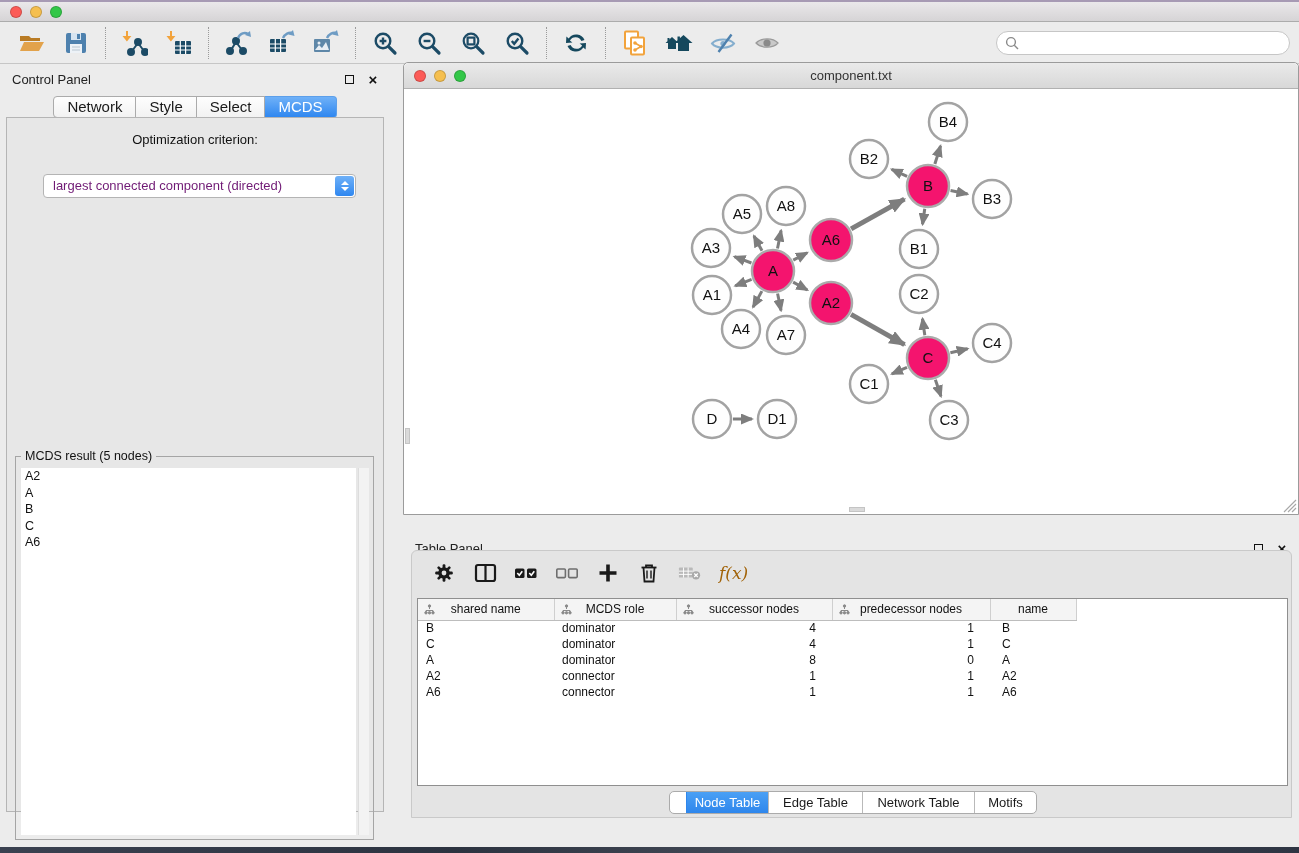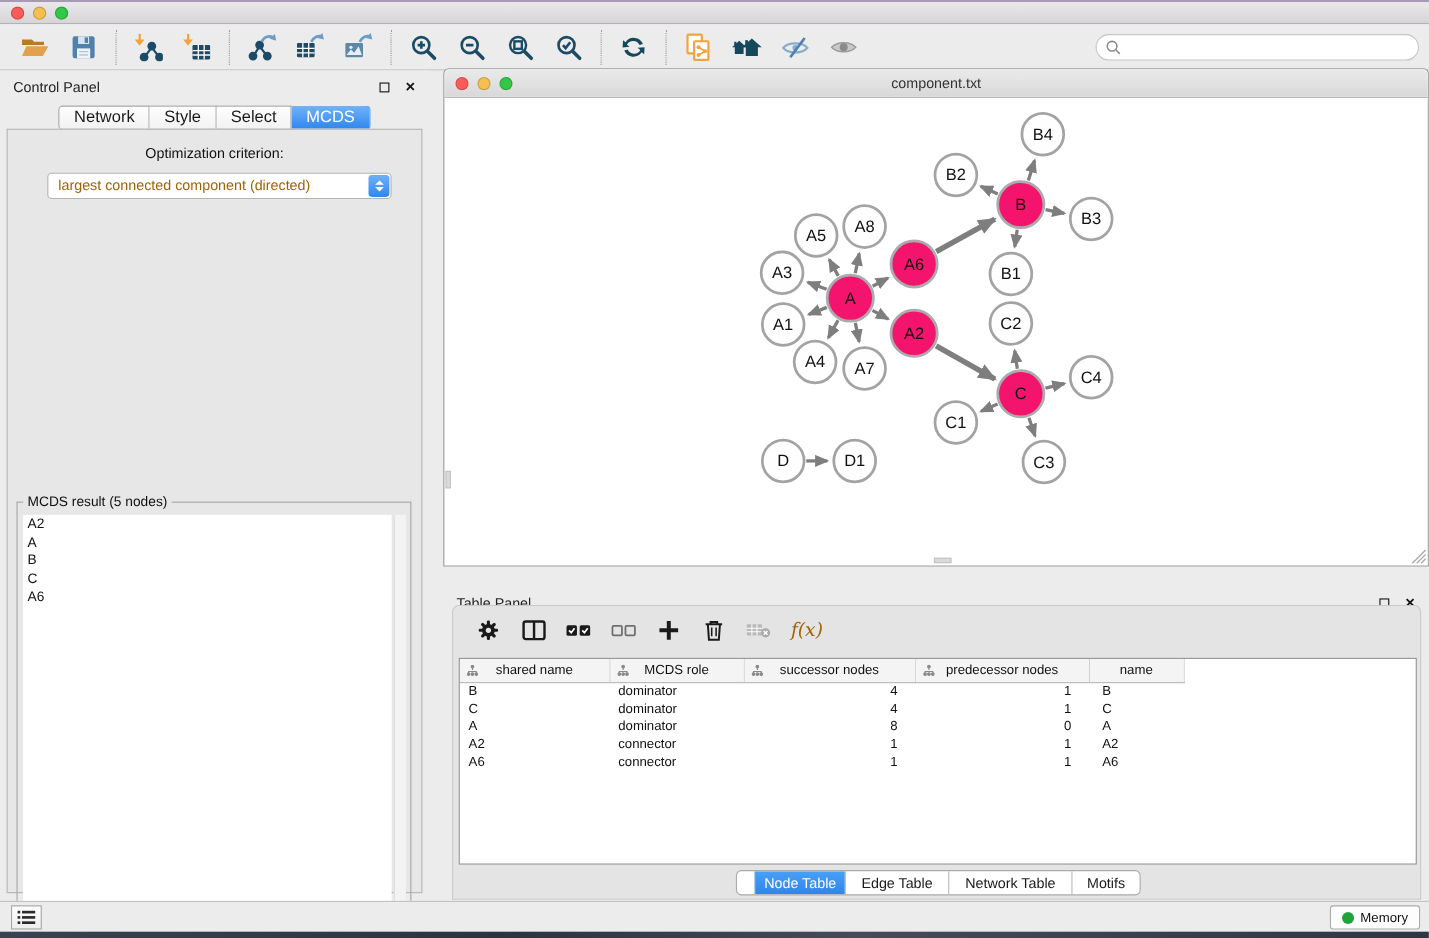--- a/index.html
+++ b/index.html
@@ -35,22 +35,22 @@
   .float-sq { width:9px; height:9px; border:1.6px solid #111; display:inline-block; }
   .cp-tabs { position:absolute; left:0; top:32px; width:100%; display:flex; justify-content:center; }
   .cp-tab { height:22px; line-height:20px; padding:0 13px; font-size:15px; color:#1a1a1a;
     background:linear-gradient(#FEFEFE,#F2F2F2); border:1px solid #ABABAB; border-left:none; }
   .cp-tab:first-child { border-left:1px solid #ABABAB; border-radius:4px 0 0 4px; }
   .cp-tab:last-child { border-radius:0 4px 4px 0; }
   .cp-tab.active { background:linear-gradient(#6FB1F8,#2F87F0); color:#fff; border-color:#5C9FEA; }
   .cp-body { position:absolute; left:6px; top:53px; width:378px; height:695px;
     background:#E7E7E7; border:1px solid #B5B5B5; }
   .opt-label { position:absolute; left:0; top:14px; width:100%; text-align:center; font-size:13px; color:#111; }
-  .selectbox { position:absolute; left:36px; top:39px; width:313px; height:24px; background:#fff;
-    border:1px solid #B4B4B4; border-radius:4px; font-size:13px; color:#a16207; line-height:22px; padding-left:9px; }
+  .selectbox { position:absolute; left:36px; top:56px; width:313px; height:24px; background:#fff;
+    border:1px solid #B4B4B4; border-radius:4px; font-size:13px; color:#701a75; line-height:22px; padding-left:9px; }
   .stepper { position:absolute; right:1px; top:1px; width:19px; height:20px; border-radius:3px;
     background:linear-gradient(#6FB1F8,#2F87F0); display:flex; flex-direction:column; align-items:center; justify-content:center; gap:2px; }
   .chev-up { width:0; height:0; border-left:4px solid transparent; border-right:4px solid transparent; border-bottom:4px solid #fff; }
   .chev-dn { width:0; height:0; border-left:4px solid transparent; border-right:4px solid transparent; border-top:4px solid #fff; }
   .btn-row { position:absolute; left:0; top:74px; width:100%; display:flex; justify-content:center; gap:14px; }
   .btn { height:23px; padding:0 13px; font-size:13px; color:#111; background:linear-gradient(#FFFFFF,#F0F0F0);
     border:1px solid #ADADAD; border-radius:4px; }
   .groupbox { position:absolute; left:8px; top:338px; width:359px; height:384px; border:1px solid #A5A5A5; }
   .gb-legend { position:absolute; left:5px; top:-8px; background:#E7E7E7; padding:0 4px; font-size:12.5px; color:#111; }
   .mcds-list { position:absolute; left:5px; top:11px; width:335px; bottom:4px; background:#fff; overflow:hidden; }
@@ -554,34 +554,16 @@
       <div class="seg" id="tbl-tabs">
           <div class="seg-cap"></div>
           <div class="seg-tab active" style="width: 82px;">Node Table</div>
           <div class="seg-tab" style="width: 94px;">Edge Table</div>
           <div class="seg-tab" style="width: 112px;">Network Table</div>
           <div class="seg-tab" style="width: 62px;">Motifs</div>
         </div>
     </div>
   </div>
 
-  <div class="statusbar">
-    <div class="list-btn">
-      <svg width="18" height="16" viewBox="0 0 18 16">
-          <g fill="#2A2A2A">
-            <rect x="1" y="2" width="2.4" height="2.4"></rect>
-            <rect x="5" y="2" width="12" height="2.4"></rect>
-            <rect x="1" y="6.8" width="2.4" height="2.4"></rect>
-            <rect x="5" y="6.8" width="12" height="2.4"></rect>
-            <rect x="1" y="11.6" width="2.4" height="2.4"></rect>
-            <rect x="5" y="11.6" width="12" height="2.4"></rect>
-          </g>
-        </svg>
-    </div>
-    <div class="memory-btn">
-      <span class="mem-dot"></span>
-      <span>Memory</span>
-    </div>
-  </div>
 
   <div class="bottom-strip"></div>
 
 </div>
 
 </body></html>

